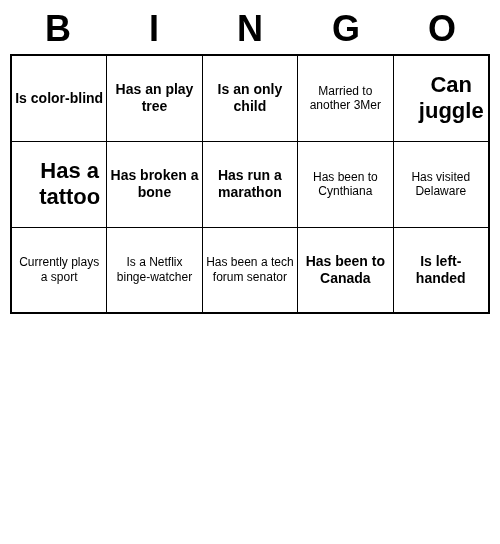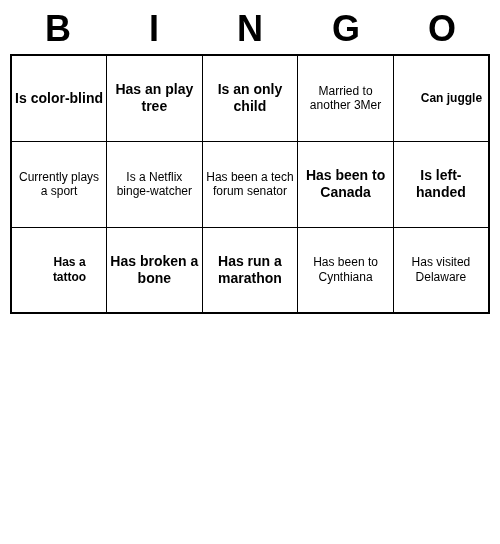--- a/index.html
+++ b/index.html
@@ -45,21 +45,21 @@
       width: 96px;
       height: 86px;
       text-align: center;
       vertical-align: middle;
       padding: 3px;
       font-size: 13px;
       line-height: 1.2;
     }
 
     .bingo-grid td.large-text {
-      font-size: 12px;
+      font-size: 22px;
       font-weight: bold;
       padding-left: 24px;
     }
 
     .bingo-grid td.medium-text {
       font-size: 14px;
       font-weight: bold;
     }
 
     .bingo-grid td.small-text {
@@ -84,27 +84,27 @@
   </thead>
   <tbody id="grid-body">
   <tr>
         <td class="medium-text">Is color-blind</td>
         <td class="medium-text">Has an play tree</td>
         <td class="medium-text">Is an only child</td>
         <td class="small-text">Married to another 3Mer</td>
         <td class="large-text">Can juggle</td>
       </tr>
       <tr>
+        <td class="large-text">Has a tattoo</td>
+        <td class="medium-text">Has broken a bone</td>
+        <td class="medium-text">Has run a marathon</td>
+        <td class="small-text">Has been to Cynthiana</td>
+        <td class="small-text">Has visited Delaware</td>
+      </tr>
+      <tr>
         <td class="small-text">Currently plays a sport</td>
         <td class="small-text">Is a Netflix binge-watcher</td>
         <td class="small-text">Has been a tech forum senator</td>
         <td class="medium-text">Has been to Canada</td>
         <td class="medium-text">Is left-handed</td>
       </tr>
-      <tr>
-        <td class="large-text">Has a tattoo</td>
-        <td class="medium-text">Has broken a bone</td>
-        <td class="medium-text">Has run a marathon</td>
-        <td class="small-text">Has been to Cynthiana</td>
-        <td class="small-text">Has visited Delaware</td>
-      </tr>
     </tbody>
 </table>
 
 </body></html>

